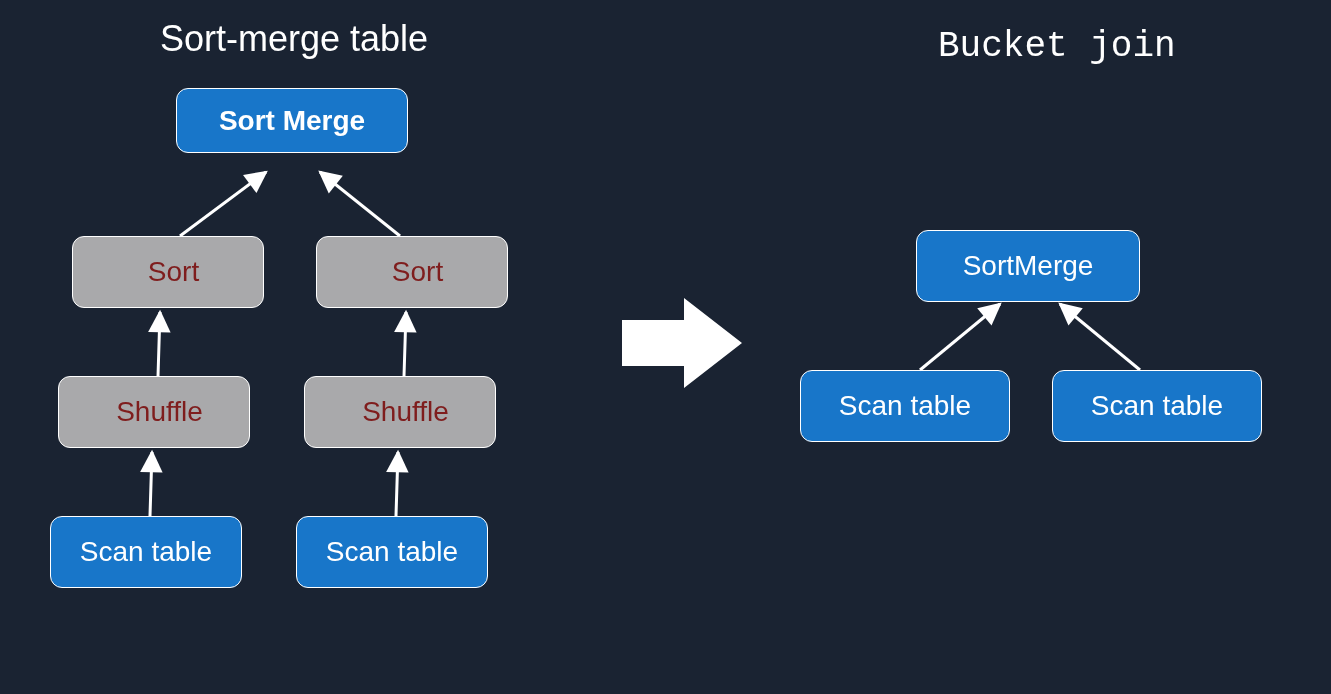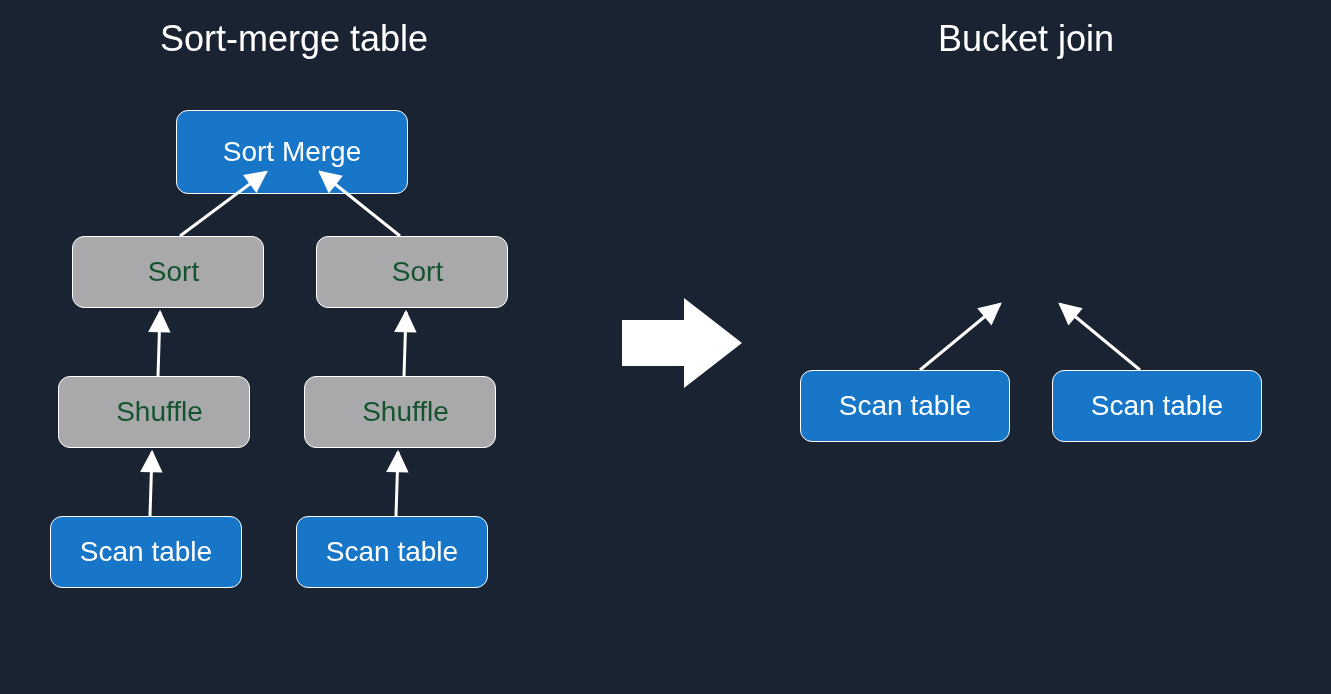--- a/index.html
+++ b/index.html
@@ -34,21 +34,21 @@
     font-size: 28px;
     font-weight: 400;
     box-sizing: border-box;
   }
   .node.blue {
     background: #1876c9;
     color: #ffffff;
   }
   .node.gray {
     background: #a9a9ab;
-    color: #14532d;
+    color: #7f1d1d;
     padding-left: 11px;
   }
   svg.arrows {
     position: absolute;
     left: 0;
     top: 0;
     width: 1331px;
     height: 694px;
     pointer-events: none;
   }
@@ -60,36 +60,37 @@
     height: 90px;
   }
 </style>
 </head>
 <body>
 
 <div class="canvas">
 
   <div class="title" style="left:160px; top:18px;">Sort-merge table</div>
 
-  <div class="title" style="left:938px; top:18px;">Bucket join</div>
+  <div class="title" style="left:938px; top:26px;font-family:Liberation Mono, monospace;">Bucket join</div>
 
-  <div class="node blue" style="left:176px; top:110px; width:232px; height:84px;">Sort Merge</div>
+  <div class="node blue" style="left:176px; top:88px; width:232px; height:65px;font-weight:bold;">Sort Merge</div>
 
   <div class="node gray" style="left:72px; top:236px; width:192px; height:72px;">Sort</div>
 
   <div class="node gray" style="left:316px; top:236px; width:192px; height:72px;">Sort</div>
 
   <div class="node gray" style="left:58px; top:376px; width:192px; height:72px;">Shuffle</div>
 
   <div class="node gray" style="left:304px; top:376px; width:192px; height:72px;">Shuffle</div>
 
   <div class="node blue" style="left:50px; top:516px; width:192px; height:72px;">Scan table</div>
 
   <div class="node blue" style="left:296px; top:516px; width:192px; height:72px;">Scan table</div>
 
+  <div class="node blue" style="left:916px; top:230px; width:224px; height:72px;">SortMerge</div>
 
   <div class="node blue" style="left:800px; top:370px; width:210px; height:72px;">Scan table</div>
 
   <div class="node blue" style="left:1052px; top:370px; width:210px; height:72px;">Scan table</div>
 
   <svg class="arrows">
     <defs>
       <marker id="ah" viewBox="0 0 12 12" refX="10" refY="6" markerWidth="9" markerHeight="9" orient="auto-start-reverse">
         <path d="M1,1 L11,6 L1,11 Z" fill="#ffffff"></path>
       </marker>

